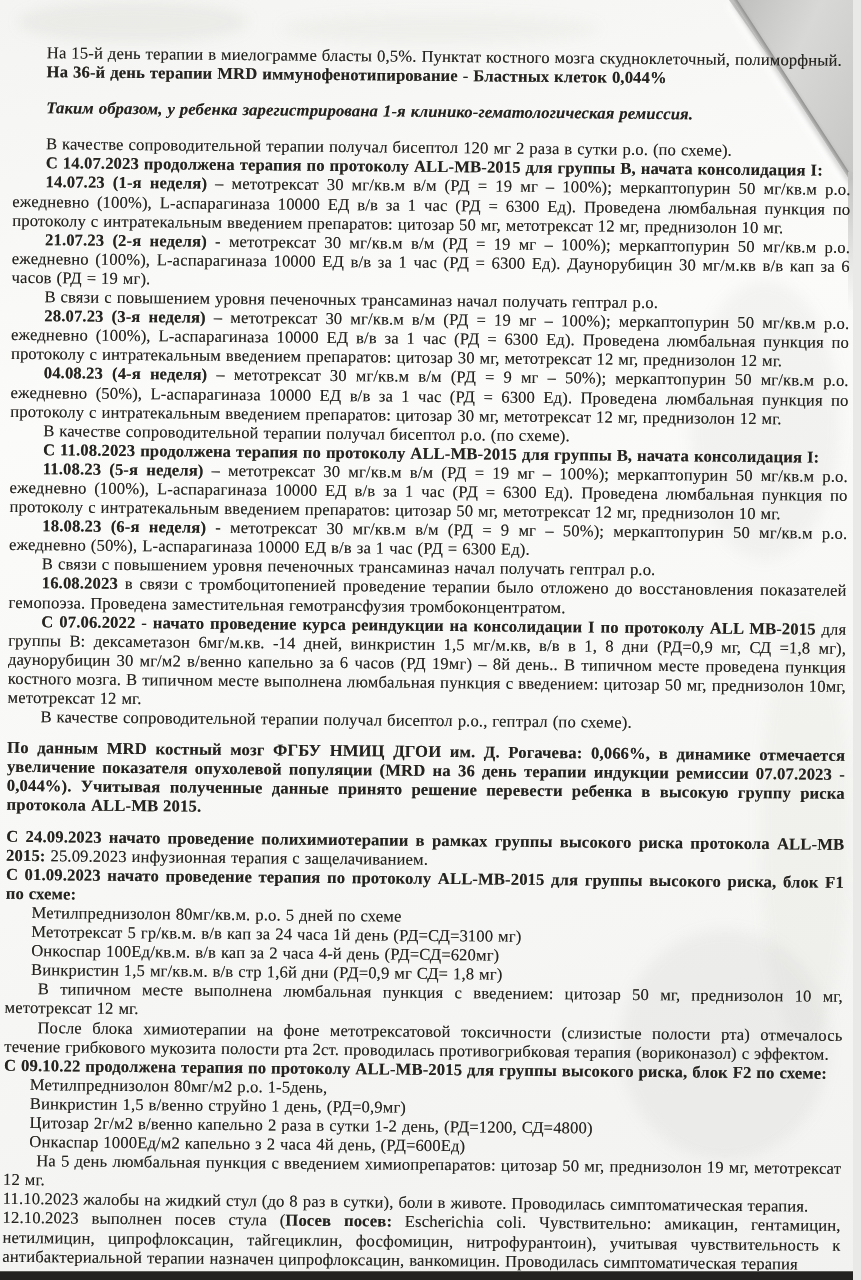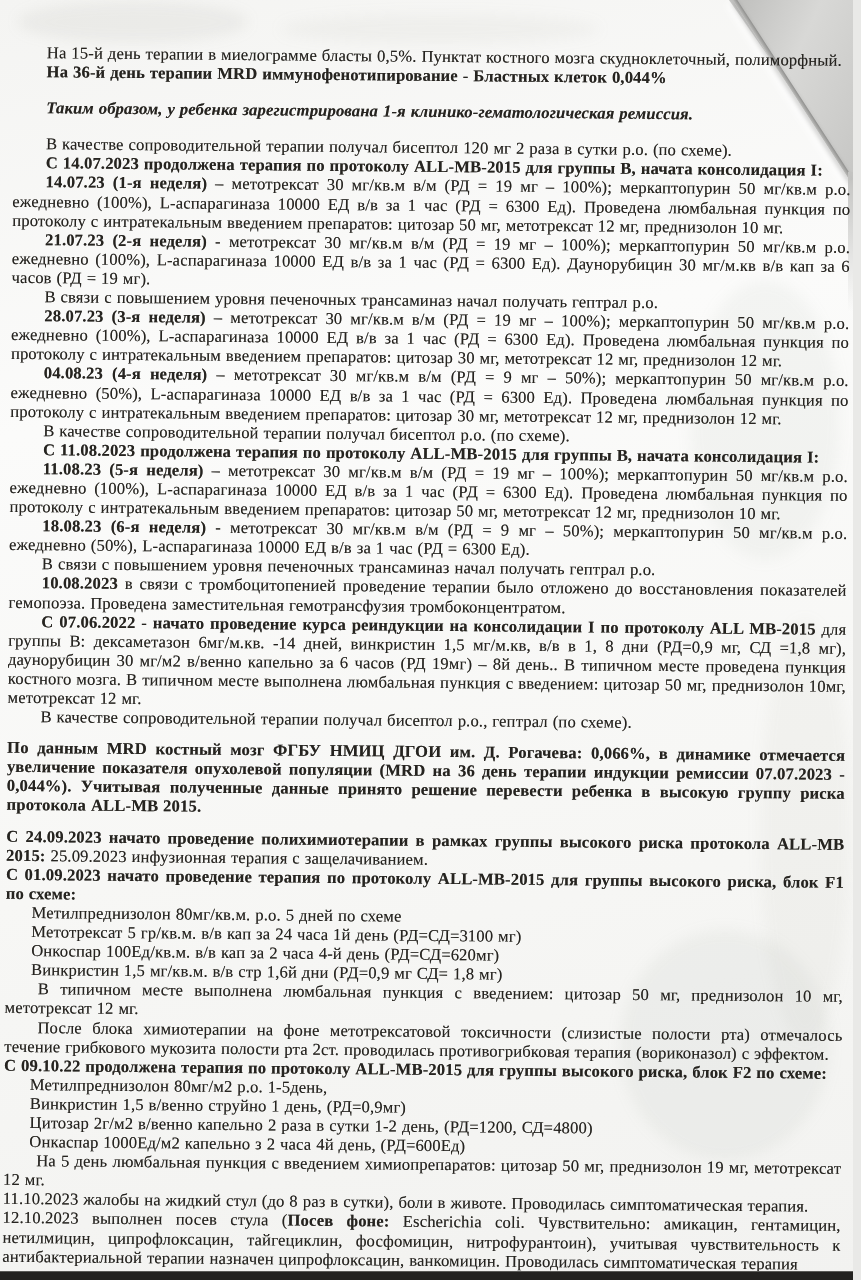--- a/index.html
+++ b/index.html
@@ -82,36 +82,36 @@
       <p><span class="b">14.07.23 (1-я неделя)</span><span> – метотрексат 30 мг/кв.м в/м (РД = 19 мг – 100%); меркаптопурин 50 мг/кв.м р.о. ежедневно (100%),  L-аспарагиназа 10000 ЕД в/в за 1 час (РД = 6300 Ед). Проведена люмбальная пункция по протоколу с интратекальным введением препаратов: цитозар 50 мг, метотрексат 12 мг, преднизолон 10 мг.</span></p>
       <p><span class="b">21.07.23 (2-я неделя)</span><span> - метотрексат 30 мг/кв.м в/м (РД = 19 мг – 100%); меркаптопурин 50 мг/кв.м р.о. ежедневно (100%),  L-аспарагиназа 10000 ЕД в/в за 1 час (РД = 6300 Ед). Даунорубицин 30 мг/м.кв в/в кап за 6 часов (РД = 19 мг).</span></p>
       <p><span>В связи с повышением уровня печеночных трансаминаз начал получать гептрал р.о.</span></p>
       <p><span class="b">28.07.23 (3-я неделя)</span><span> – метотрексат 30 мг/кв.м в/м (РД = 19 мг – 100%); меркаптопурин 50 мг/кв.м р.о. ежедневно (100%), L-аспарагиназа 10000 ЕД в/в за 1 час (РД = 6300 Ед). Проведена люмбальная пункция по протоколу с интратекальным введением препаратов: цитозар 30 мг, метотрексат 12 мг, преднизолон 12 мг.</span></p>
       <p><span class="b">04.08.23 (4-я неделя)</span><span> – метотрексат 30 мг/кв.м в/м (РД = 9 мг – 50%); меркаптопурин 50 мг/кв.м р.о. ежедневно (50%), L-аспарагиназа 10000 ЕД в/в за 1 час (РД = 6300 Ед). Проведена люмбальная пункция по протоколу с интратекальным введением препаратов: цитозар 30 мг, метотрексат 12 мг, преднизолон 12 мг.</span></p>
       <p><span>В качестве сопроводительной терапии получал бисептол р.о. (по схеме).</span></p>
       <p class="b"><span>С 11.08.2023 продолжена терапия по протоколу ALL-MB-2015 для группы В, начата консолидация I:</span></p>
       <p><span class="b">11.08.23 (5-я неделя)</span><span> – метотрексат 30 мг/кв.м в/м (РД = 19 мг – 100%); меркаптопурин 50 мг/кв.м р.о. ежедневно (100%),  L-аспарагиназа 10000 ЕД в/в за 1 час (РД = 6300 Ед). Проведена люмбальная пункция по протоколу с интратекальным введением препаратов: цитозар 50 мг, метотрексат 12 мг, преднизолон 10 мг.</span></p>
       <p><span class="b">18.08.23 (6-я неделя)</span><span> - метотрексат 30 мг/кв.м в/м (РД = 9 мг – 50%); меркаптопурин 50 мг/кв.м р.о. ежедневно (50%),  L-аспарагиназа 10000 ЕД в/в за 1 час (РД = 6300 Ед).</span></p>
       <p><span>В связи с повышением уровня печеночных трансаминаз начал получать гептрал р.о.</span></p>
-      <p><span class="b">10.08.2023</span><span> в связи с тромбоцитопенией проведение терапии было отложено до восстановления показателей гемопоэза. Проведена заместительная гемотрансфузия тромбоконцентратом.</span></p>
+      <p><span class="b">16.08.2023</span><span> в связи с тромбоцитопенией проведение терапии было отложено до восстановления показателей гемопоэза. Проведена заместительная гемотрансфузия тромбоконцентратом.</span></p>
       <p><span class="b">С 07.06.2022 - начато проведение курса реиндукции на консолидации I по протоколу ALL MB-2015</span><span> для группы В: дексаметазон 6мг/м.кв. -14 дней, винкристин 1,5 мг/м.кв, в/в в 1, 8 дни (РД=0,9 мг, СД =1,8 мг), даунорубицин 30 мг/м2 в/венно капельно за 6 часов (РД 19мг) – 8й день.. В типичном месте проведена пункция костного мозга. В типичном месте выполнена люмбальная пункция с введением: цитозар 50 мг, преднизолон 10мг, метотрексат 12 мг.</span></p>
       <p><span>В качестве сопроводительной терапии получал бисептол р.о., гептрал (по схеме).</span></p>
       <p class="noind b gap1"><span>По данным MRD костный мозг ФГБУ НМИЦ ДГОИ им. Д. Рогачева: 0,066%, в динамике отмечается увеличение показателя опухолевой популяции (MRD на 36 день терапии индукции ремиссии 07.07.2023 - 0,044%). Учитывая полученные данные принято решение перевести ребенка в высокую группу риска протокола ALL-MB 2015.</span></p>
       <p class="noind gap1"><span class="b">С 24.09.2023 начато проведение полихимиотерапии в рамках группы высокого риска протокола ALL-МВ 2015:</span><span> 25.09.2023 инфузионная терапия с защелачиванием.</span></p>
       <p class="noind b"><span>С 01.09.2023 начато проведение терапия по протоколу ALL-MB-2015 для группы высокого риска, блок F1 по схеме:</span></p>
       <p class="li"><span>Метилпреднизолон 80мг/кв.м. р.о. 5 дней по схеме</span></p>
       <p class="li"><span>Метотрексат 5 гр/кв.м. в/в кап за 24 часа 1й день (РД=СД=3100 мг)</span></p>
       <p class="li"><span>Онкоспар 100Ед/кв.м. в/в кап за 2 часа 4-й день (РД=СД=620мг)</span></p>
       <p class="li"><span>Винкристин 1,5 мг/кв.м. в/в стр 1,6й дни (РД=0,9 мг СД= 1,8 мг)</span></p>
       <p><span>В типичном месте выполнена люмбальная пункция с введением: цитозар 50 мг, преднизолон 10 мг, метотрексат 12 мг.</span></p>
       <p><span>После блока химиотерапии на фоне метотрексатовой токсичности (слизистые полости рта) отмечалось течение грибкового мукозита полости рта 2ст. проводилась противогрибковая терапия (вориконазол) с эффектом.</span></p>
       <p class="noind b"><span>С 09.10.22 продолжена терапия по протоколу ALL-MB-2015 для группы высокого риска, блок F2 по схеме:</span></p>
       <p class="li"><span>Метилпреднизолон 80мг/м2 р.о. 1-5день,</span></p>
       <p class="li"><span>Винкристин 1,5 в/венно струйно 1 день, (РД=0,9мг)</span></p>
       <p class="li"><span>Цитозар 2г/м2 в/венно капельно 2 раза в сутки 1-2 день, (РД=1200, СД=4800)</span></p>
       <p class="li"><span>Онкаспар 1000Ед/м2 капельно з 2 часа 4й день, (РД=600Ед)</span></p>
       <p><span>На 5 день люмбальная пункция с введением химиопрепаратов: цитозар 50 мг, преднизолон 19 мг, метотрексат 12 мг.</span></p>
       <p class="noind"><span>11.10.2023 жалобы на жидкий стул (до 8 раз в сутки), боли в животе. Проводилась симптоматическая терапия.</span></p>
-      <p class="noind"><span>12.10.2023 выполнен посев стула (</span><span class="b">Посев фоне:</span><span> Escherichia coli. Чувствительно: амикацин, гентамицин, нетилмицин, ципрофлоксацин, тайгециклин, фосфомицин, нитрофурантоин), учитывая чувствительность к антибактериальной терапии назначен ципрофлоксацин, ванкомицин. Проводилась симптоматическая терапия</span></p>
+      <p class="noind"><span>12.10.2023 выполнен посев стула (</span><span class="b">Посев посев:</span><span> Escherichia coli. Чувствительно: амикацин, гентамицин, нетилмицин, ципрофлоксацин, тайгециклин, фосфомицин, нитрофурантоин), учитывая чувствительность к антибактериальной терапии назначен ципрофлоксацин, ванкомицин. Проводилась симптоматическая терапия</span></p>
     </div>
 
   <div class="bottom-strip"></div>
 </div>
 
 </body></html>

